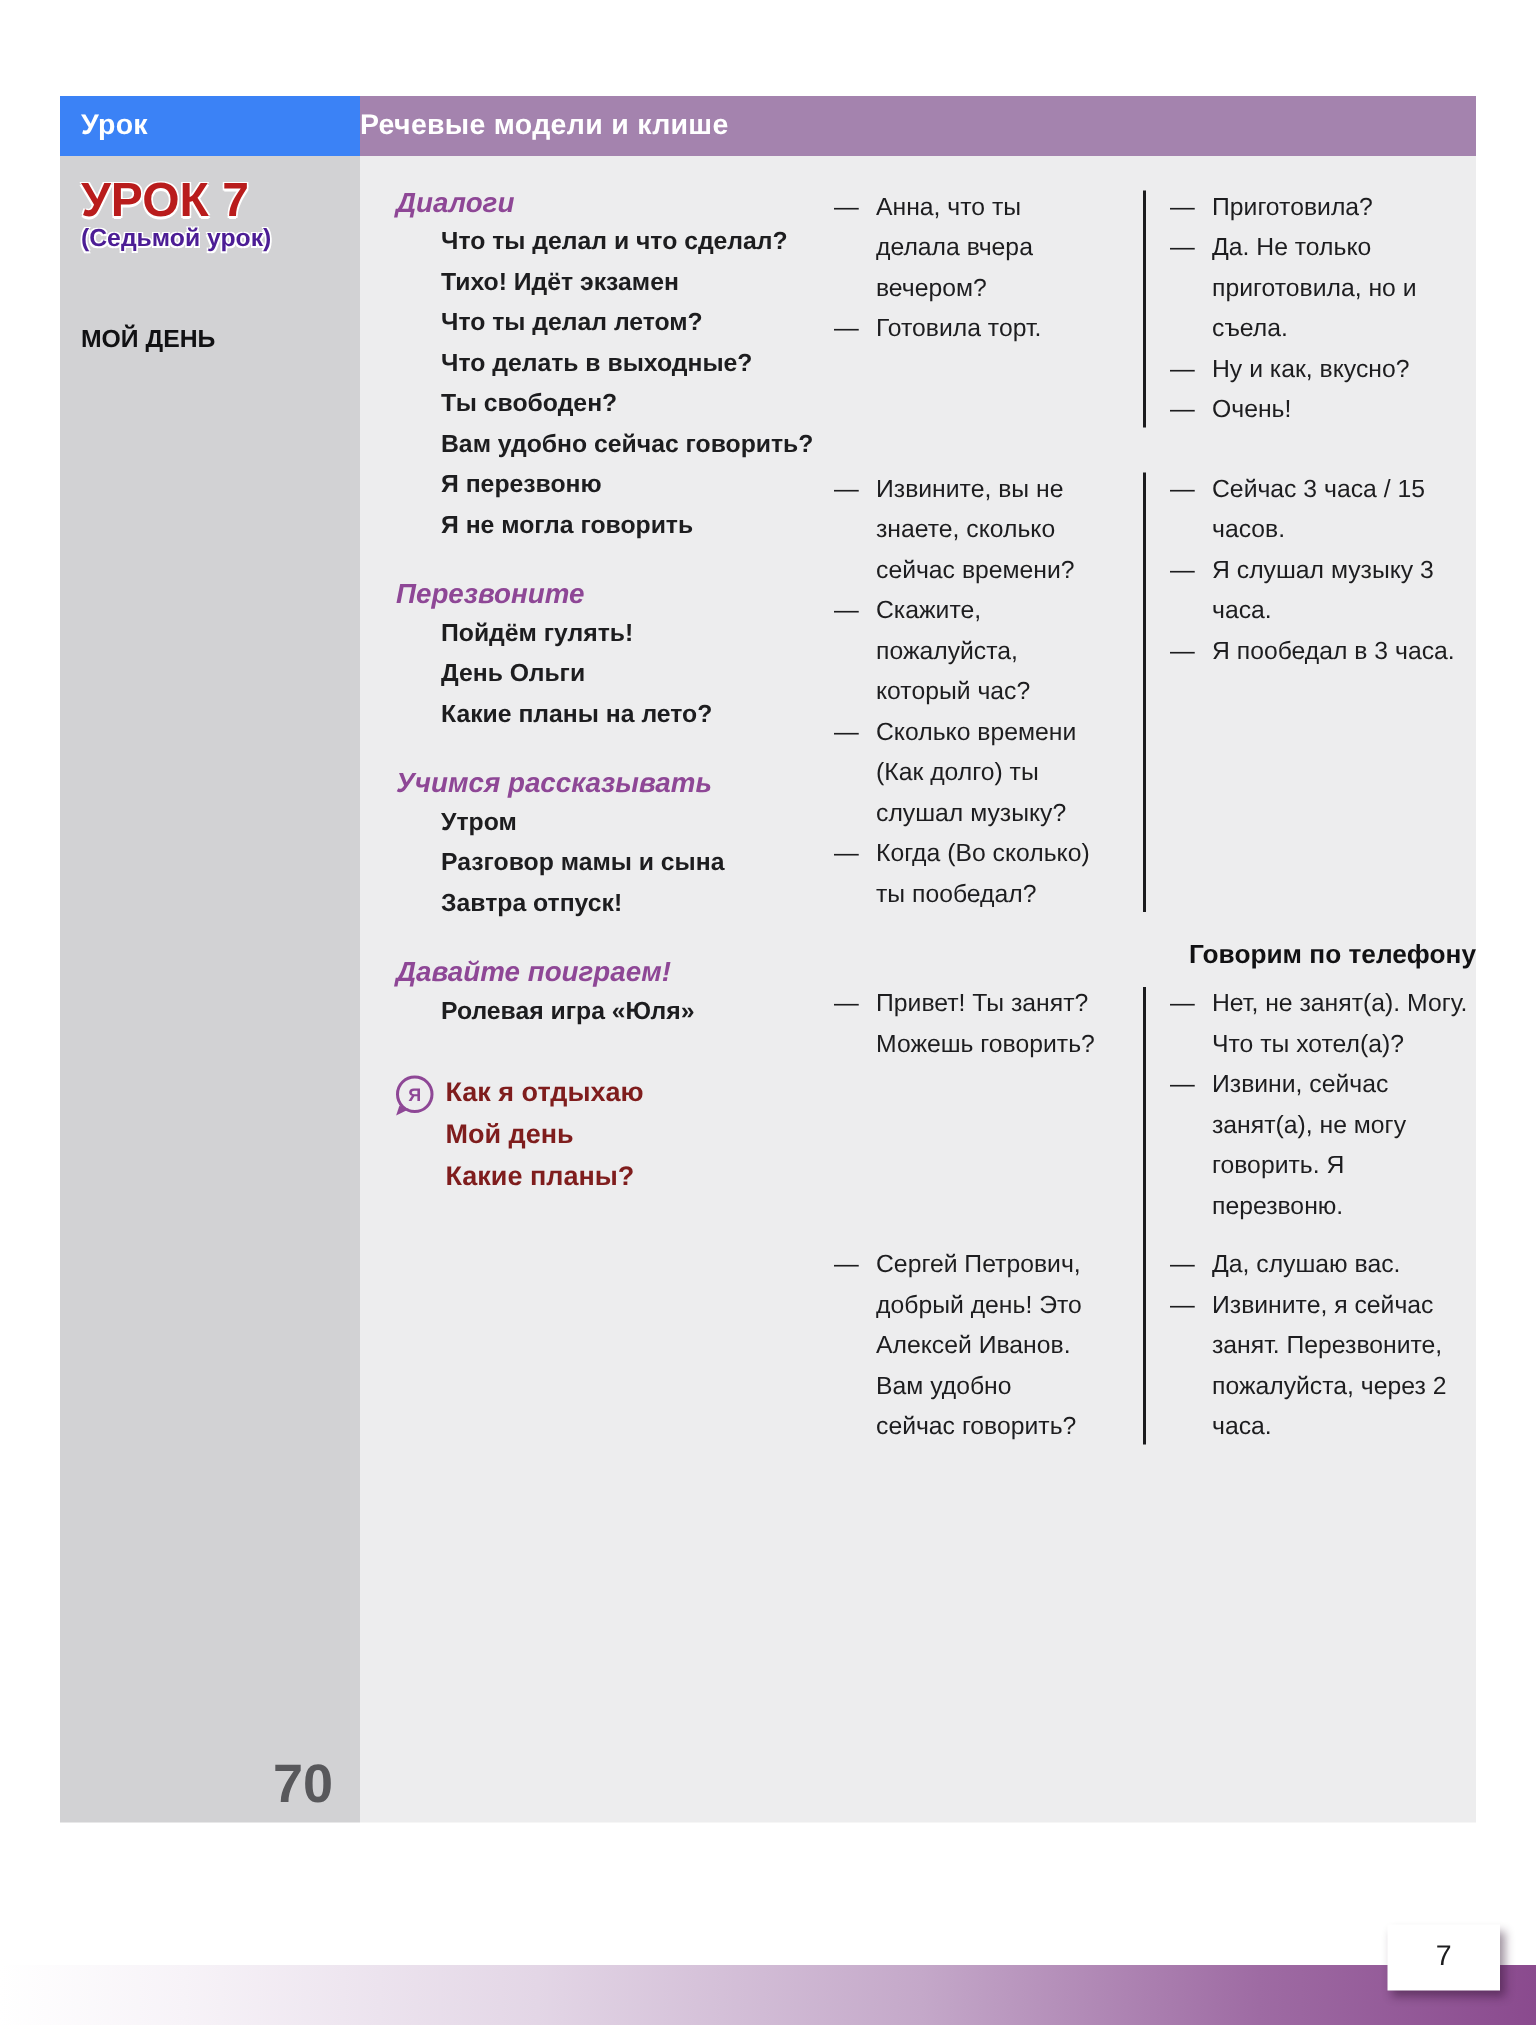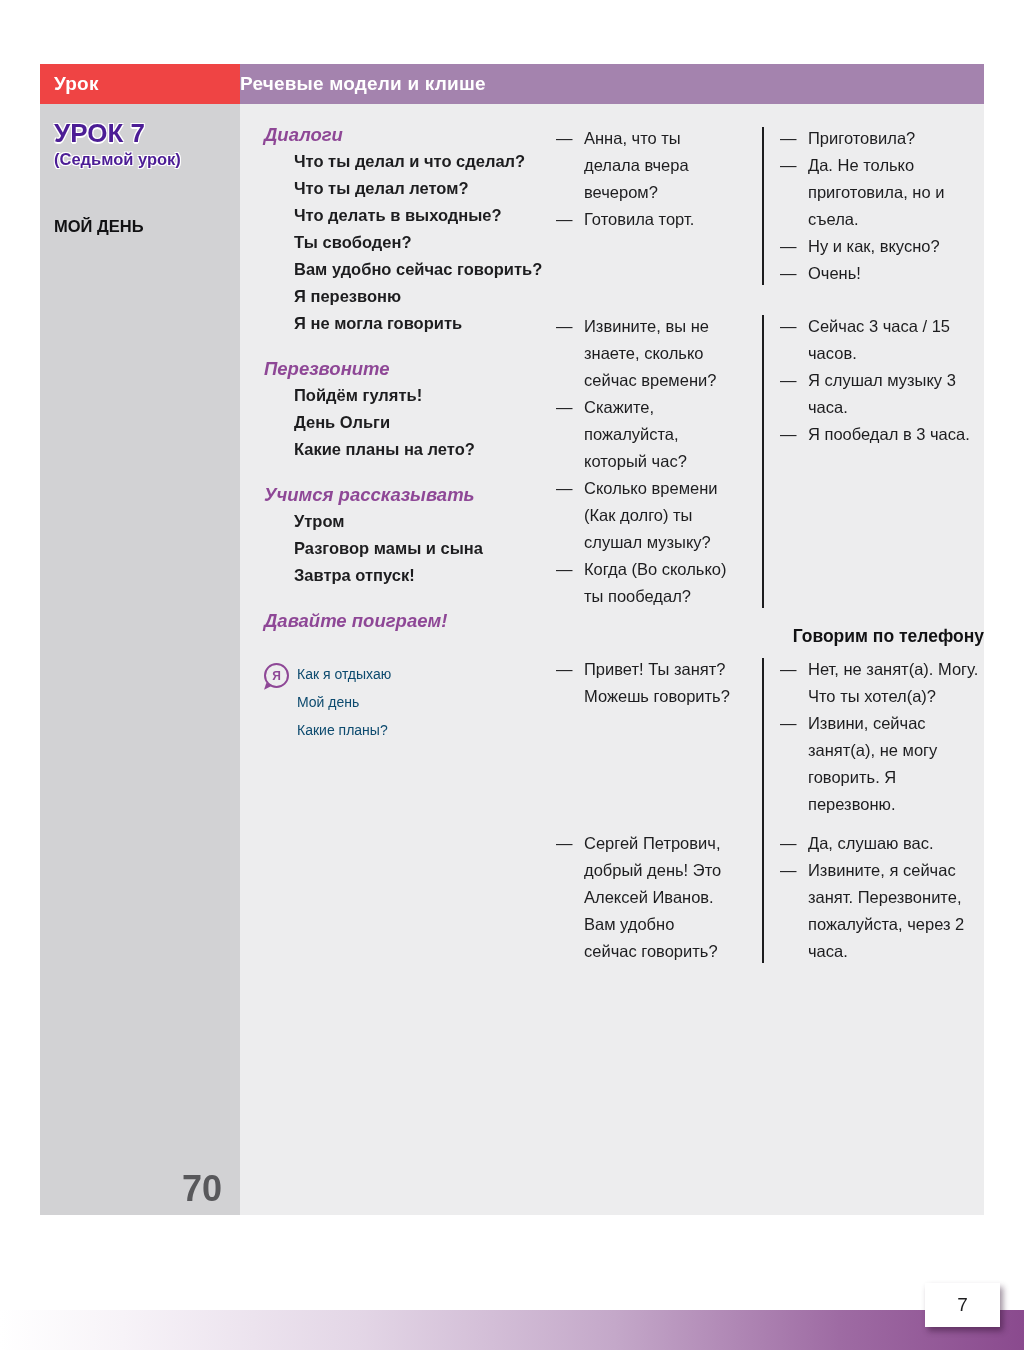--- a/index.html
+++ b/index.html
@@ -12,21 +12,21 @@
     overflow:hidden;
   }
   .page{position:absolute;inset:0;}
 
   
   .table-header{
     position:absolute;left:40px;top:64px;width:944px;height:40px;
     display:flex;
   }
   .th-left{
-    width:200px;flex:none;background:#ef4444;
+    width:200px;flex:none;background:#3b82f6;
     display:flex;align-items:center;
     padding-left:14px;box-sizing:border-box;
   }
   .th-right{
     flex:1;background:#a483ae;
     display:flex;align-items:center;
     box-sizing:border-box;
   }
   .th-label{
     color:#ffffff;font-weight:bold;font-size:19px;letter-spacing:.2px;
@@ -36,21 +36,21 @@
   .main{
     position:absolute;left:40px;top:104px;width:944px;height:1111px;
     display:flex;
   }
   .sidebar{
     width:200px;flex:none;background:#d2d2d4;
     position:relative;box-sizing:border-box;
     padding:14px 14px 0 14px;
   }
   .lesson-title{
-    font-size:26px;font-weight:bold;color:#4c1d95;line-height:30px;
+    font-size:32px;font-weight:bold;color:#b91c1c;line-height:30px;
     text-shadow:-1px -1px 0 #fff,1px -1px 0 #fff,-1px 1px 0 #fff,1px 1px 0 #fff,0 2px 0 #fff;
   }
   .lesson-subtitle{
     font-size:16.5px;font-weight:bold;color:#4c1d95;line-height:23px;
     text-shadow:-1px -1px 0 #fff,1px -1px 0 #fff,-1px 1px 0 #fff,1px 1px 0 #fff;
   }
   .lesson-topic{
     margin-top:46px;font-size:16.5px;font-weight:bold;color:#111113;
   }
   .big-number{
@@ -88,21 +88,21 @@
   .speech-icon::after{
     content:'';position:absolute;left:-1px;bottom:-5px;
     width:0;height:0;
     border-left:7px solid #8e4796;border-bottom:7px solid transparent;
     transform:rotate(18deg);
   }
   .speech-icon-letter{
     font-size:12px;font-weight:bold;color:#8e4796;line-height:1;
   }
   .speech-items .speech-item{
-    font-size:14px;font-weight:normal;color:#0c4a6e;line-height:28px;
+    font-size:18px;font-weight:bold;color:#7f1d1d;line-height:28px;
   }
 
   
   .dialogs{
     flex:1;box-sizing:border-box;padding:21px 0 0 0;
   }
   .dia-block{position:relative;}
   .dia-block::before{
     content:'';position:absolute;left:206px;top:2px;bottom:2px;
     width:2px;background:#1c1c1e;
@@ -155,20 +155,21 @@
       <div class="lesson-topic">МОЙ ДЕНЬ</div>
       <div class="big-number">70</div>
     </aside>
 
     <div class="content">
 
       <div class="toc" id="toc">
           <div class="toc-section">
             <div class="toc-heading">Диалоги</div>
             <div class="toc-item">Что ты делал и что сделал?</div>
+            <div class="toc-item">Тихо! Идёт экзамен</div>
             <div class="toc-item">Что ты делал летом?</div>
             <div class="toc-item">Что делать в выходные?</div>
             <div class="toc-item">Ты свободен?</div>
             <div class="toc-item">Вам удобно сейчас говорить?</div>
             <div class="toc-item">Я перезвоню</div>
             <div class="toc-item">Я не могла говорить</div>
           </div>
           <div class="toc-section">
             <div class="toc-heading">Перезвоните</div>
             <div class="toc-item">Пойдём гулять!</div>
@@ -176,20 +177,21 @@
             <div class="toc-item">Какие планы на лето?</div>
           </div>
           <div class="toc-section">
             <div class="toc-heading">Учимся рассказывать</div>
             <div class="toc-item">Утром</div>
             <div class="toc-item">Разговор мамы и сына</div>
             <div class="toc-item">Завтра отпуск!</div>
           </div>
           <div class="toc-section">
             <div class="toc-heading">Давайте поиграем!</div>
+            <div class="toc-item">Ролевая игра «Юля»</div>
           </div>
           <div class="speech-section">
             <span class="speech-icon">
               <span class="speech-icon-letter">Я</span>
             </span>
             <div class="speech-items">
               <div class="speech-item">Как я отдыхаю</div>
               <div class="speech-item">Мой день</div>
               <div class="speech-item">Какие планы?</div>
             </div>

